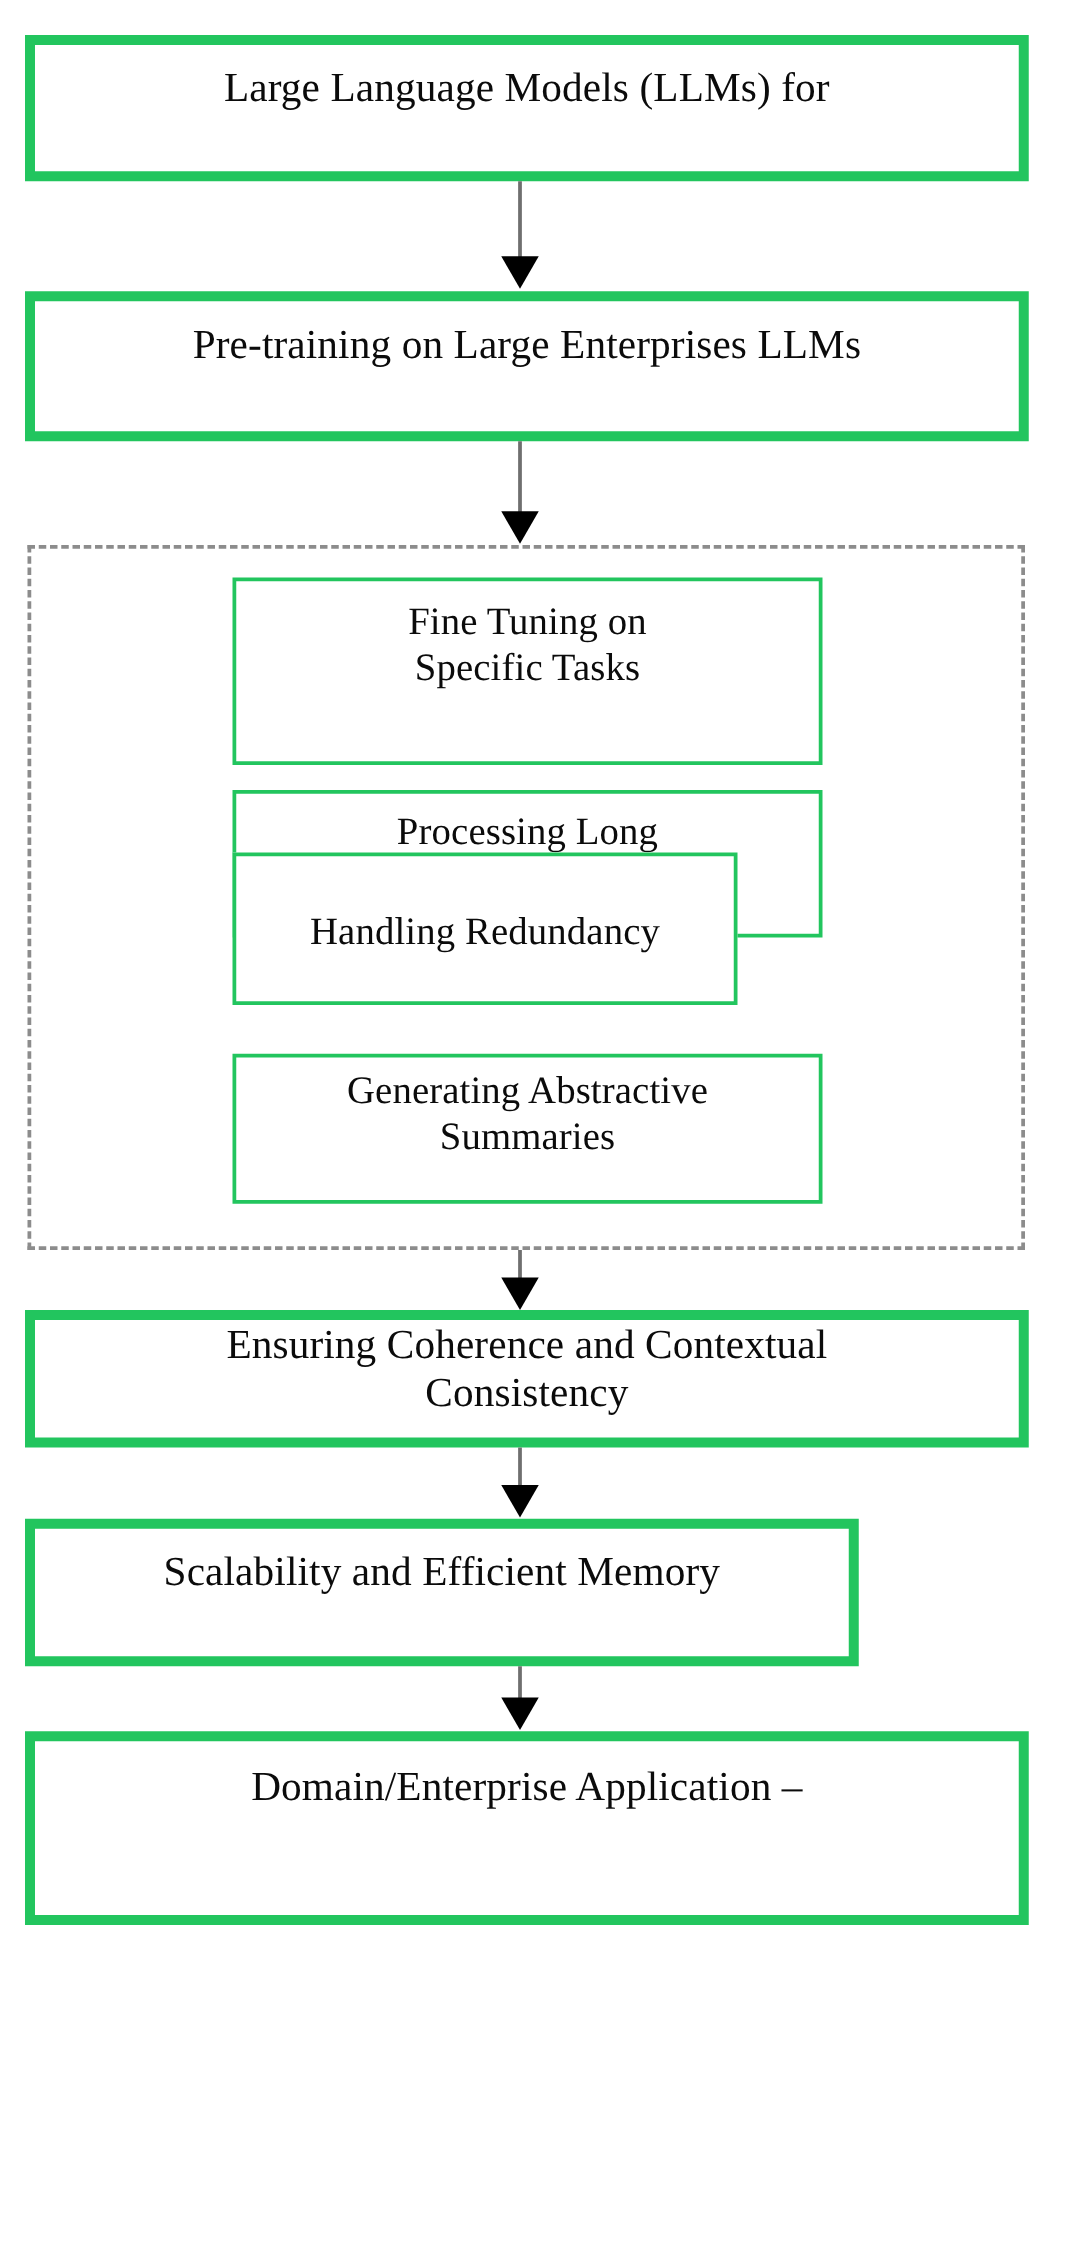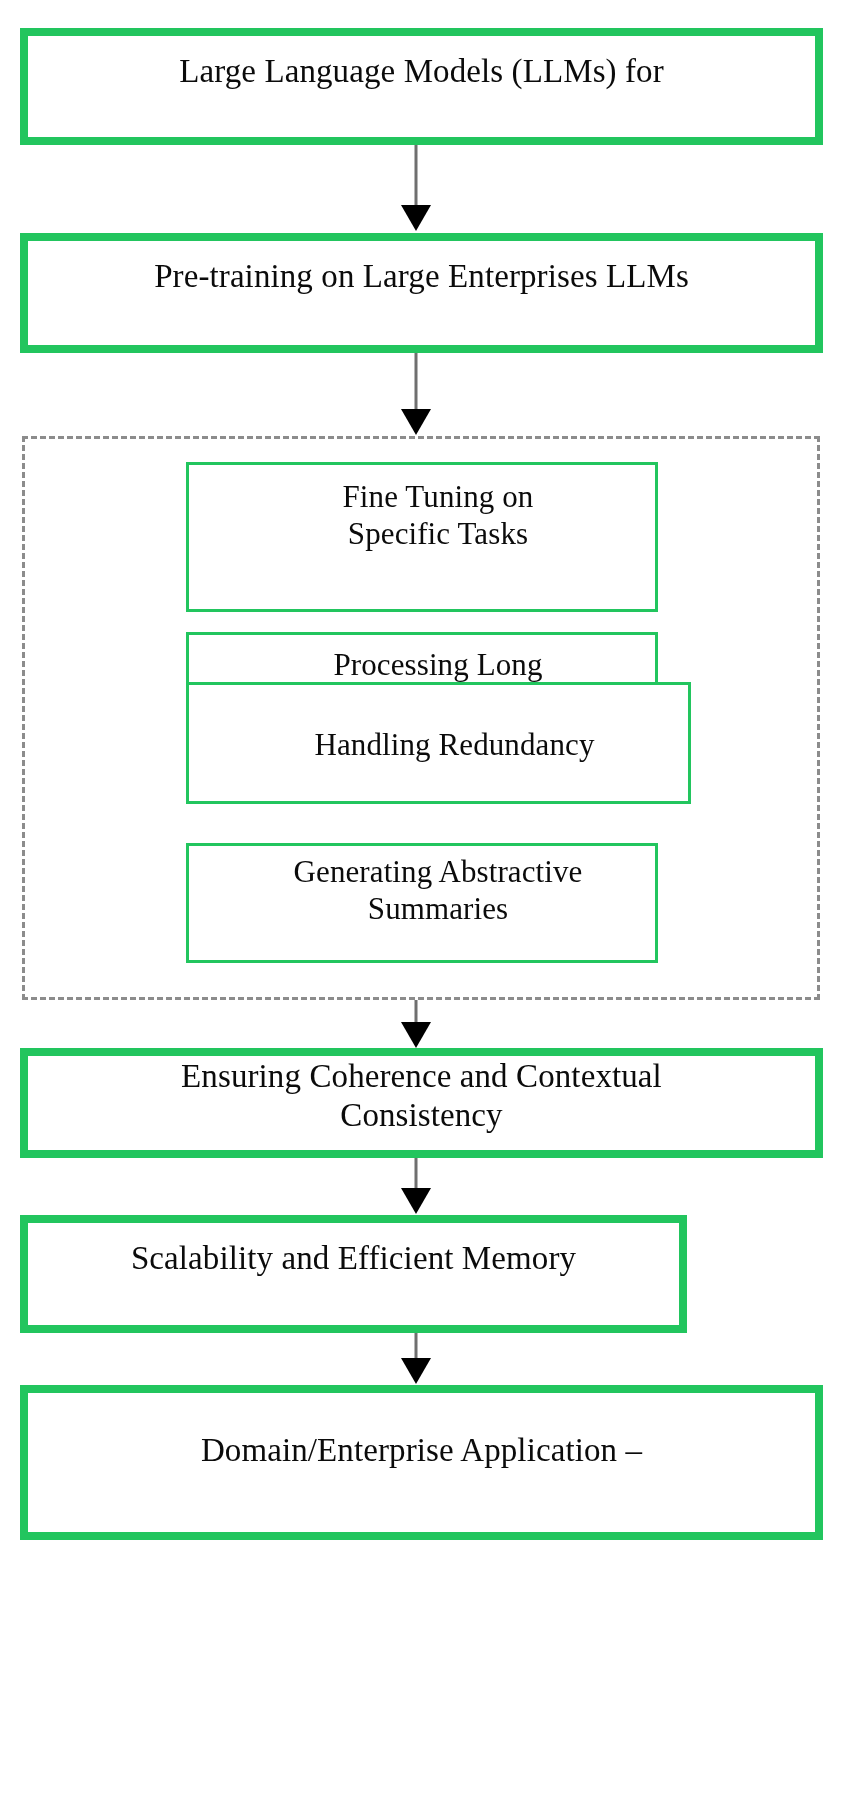--- a/index.html
+++ b/index.html
@@ -35,21 +35,20 @@
     text-align: center;
     color: #0b0b0b;
     font-size: 33px;
     line-height: 1.18;
     letter-spacing: 0.1px;
     white-space: pre-line;
     font-family: "Liberation Serif", "DejaVu Serif", serif;
   }
   .node-label.small {
     font-size: 31px;
-    margin-left: 16px;
   }
 
   
   .group-box {
     position: absolute;
     box-sizing: border-box;
     border: 3px dashed #8c8c8c;
     background: transparent;
   }
 
@@ -105,21 +104,21 @@
 
   <div class="node inner" style="left:186px; top:462px; width:472px; height:150px; padding-top:14px;">
     <span class="node-label small">Fine Tuning on
 Specific Tasks</span>
   </div>
 
   <div class="node inner" style="left:186px; top:632px; width:472px; height:118px; padding-top:12px;">
     <span class="node-label small">Processing Long</span>
   </div>
 
-  <div class="node inner" style="left:186px; top:682px; width:505px; height:122px; padding-top:42px;">
+  <div class="node inner" style="left:186px; top:682px; width:404px; height:122px; padding-top:42px;">
     <span class="node-label small">Handling Redundancy</span>
   </div>
 
   <div class="node inner" style="left:186px; top:843px; width:472px; height:120px; padding-top:8px;">
     <span class="node-label small">Generating Abstractive
 Summaries</span>
   </div>
 
   <div class="connector" style="left:416px; top:1000px; height:48px;">
     <div class="shaft" style="height:24px;"></div>
@@ -138,17 +137,17 @@
 
   <div class="node" style="left:20px; top:1215px; width:667px; height:118px; padding-top:16px;">
     <span class="node-label">Scalability and Efficient Memory</span>
   </div>
 
   <div class="connector" style="left:416px; top:1333px; height:52px;">
     <div class="shaft" style="height:27px;"></div>
     <div class="head" style="top:25px;"></div>
   </div>
 
-  <div class="node" style="left:20px; top:1385px; width:803px; height:155px; padding-top:38px;">
+  <div class="node" style="left:20px; top:1385px; width:803px; height:155px; padding-top:18px;">
     <span class="node-label">Domain/Enterprise Application –</span>
   </div>
 
 </div>
 
 </body></html>

